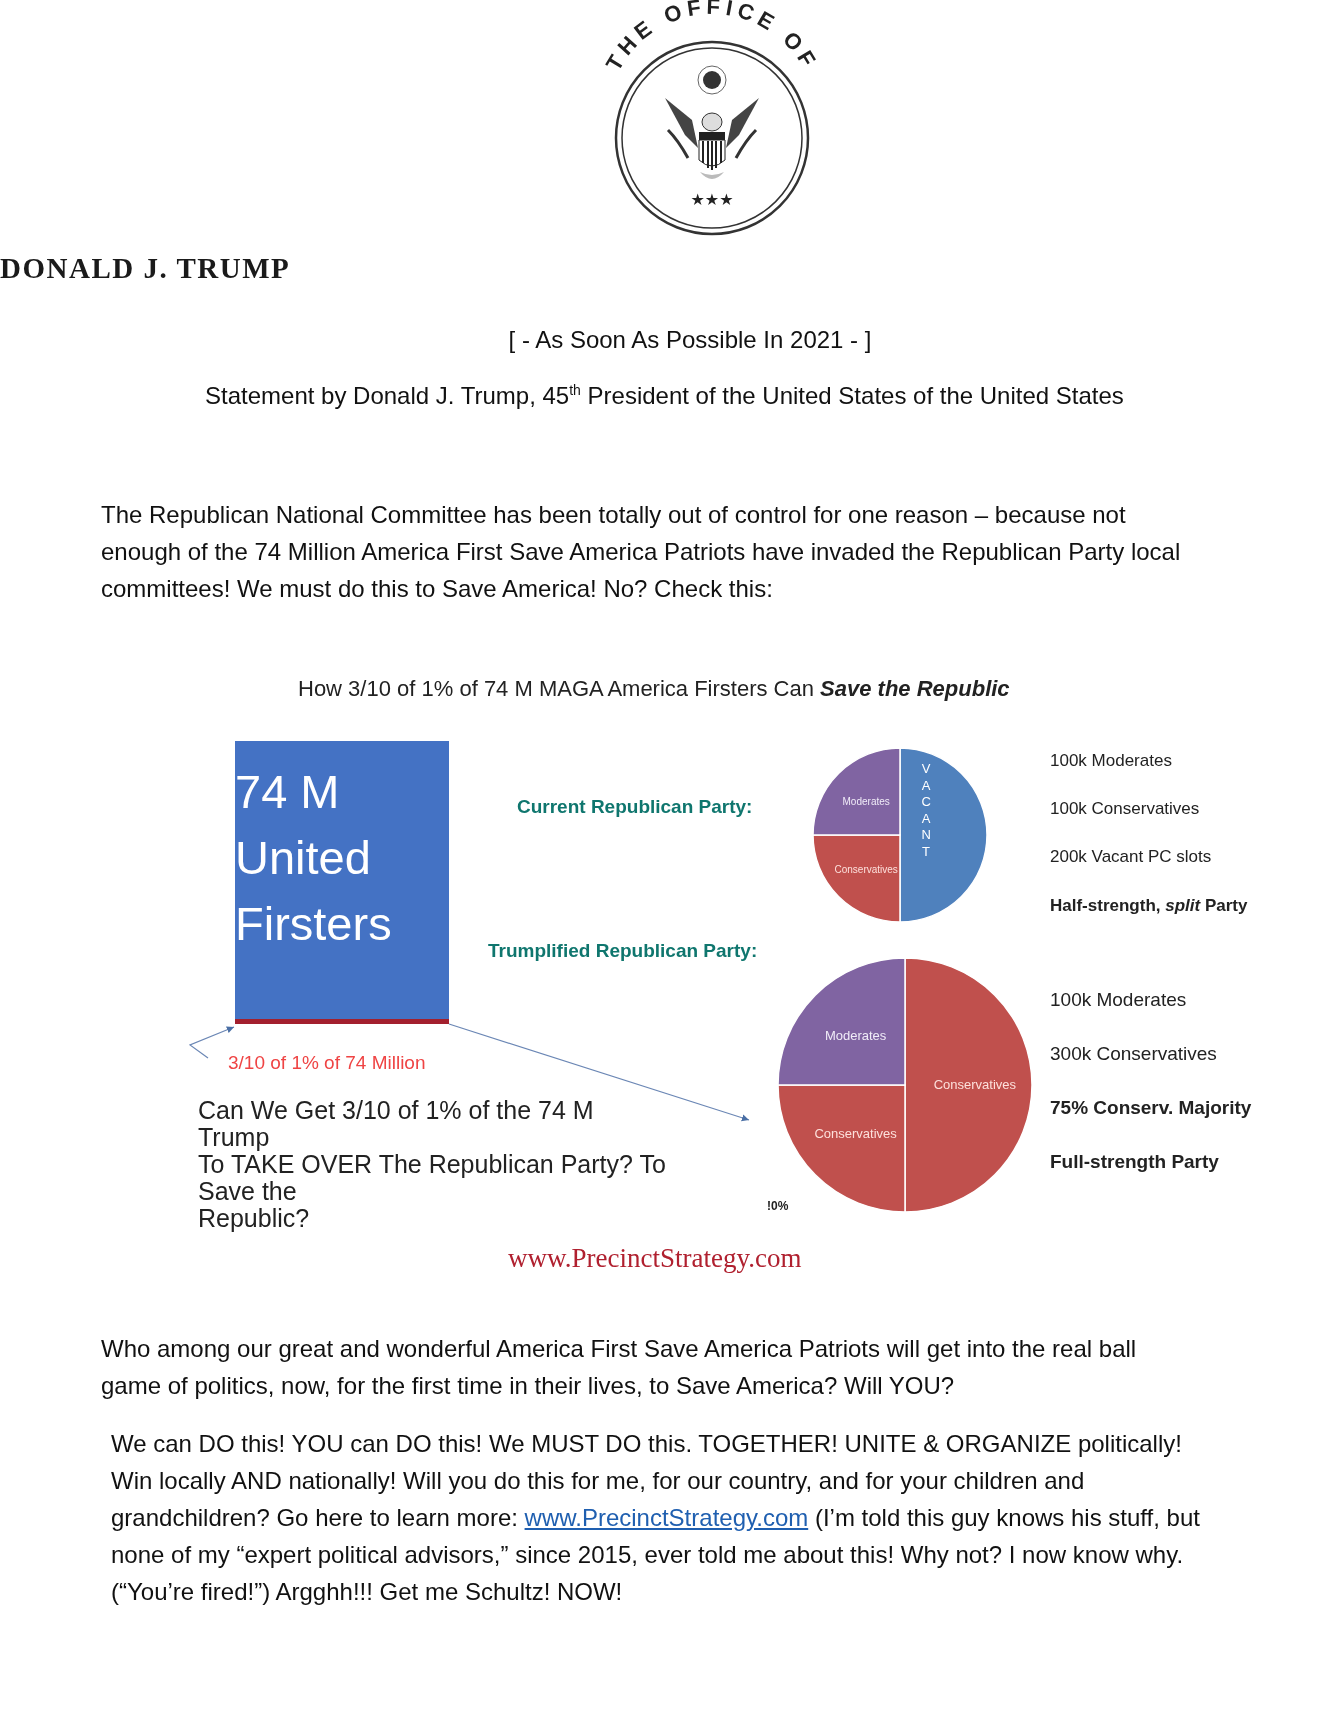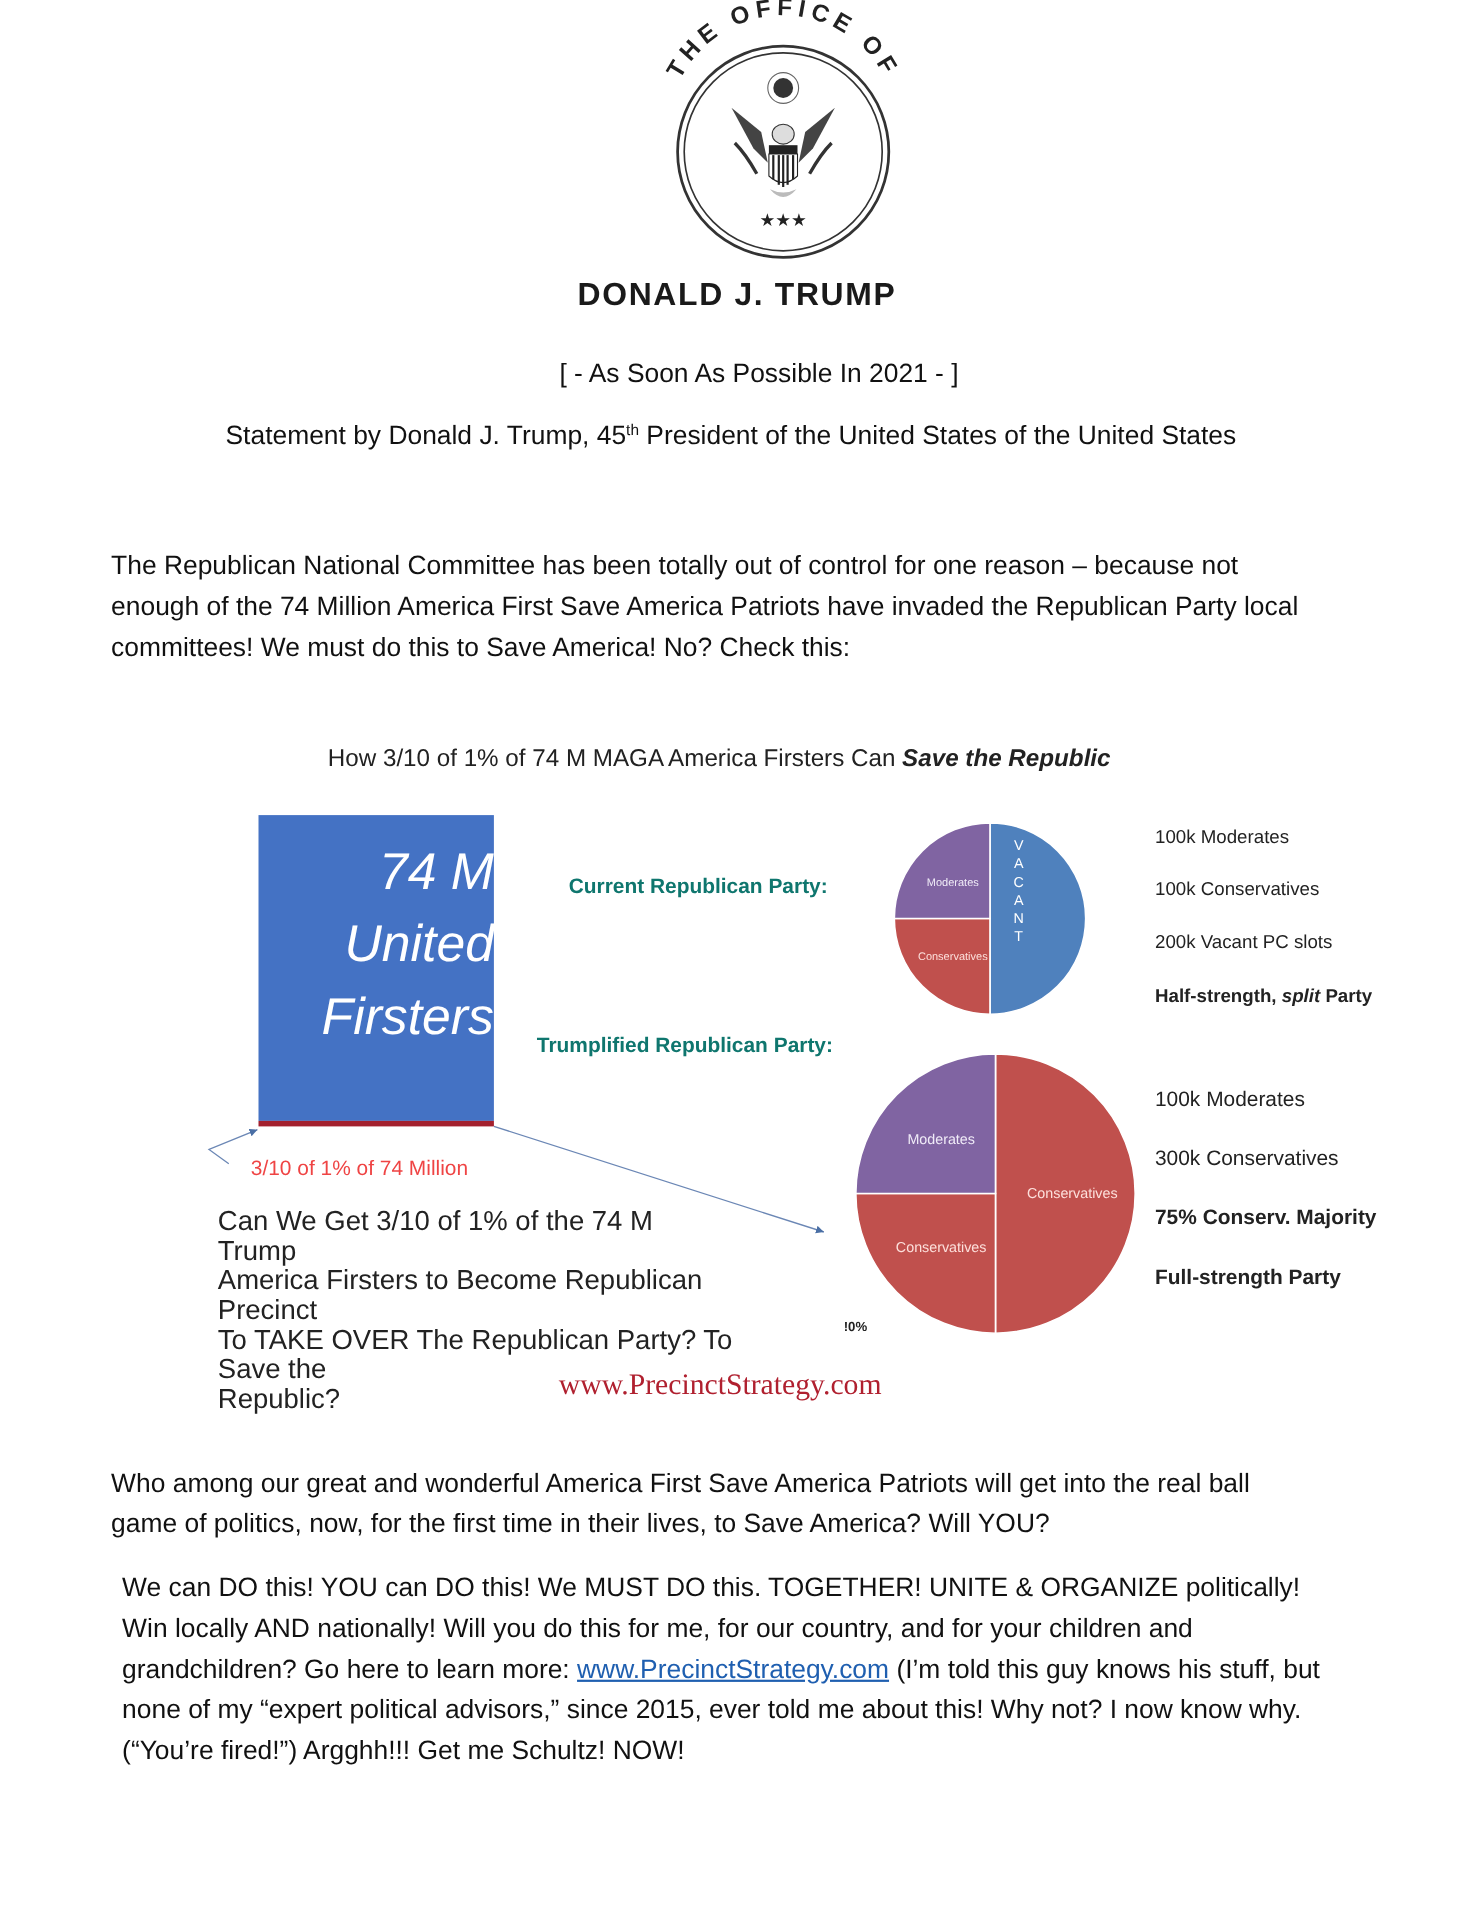--- a/index.html
+++ b/index.html
@@ -1,30 +1,30 @@
 <!DOCTYPE html>
 <html><head>
 <meta charset="utf-8">
 <style>
   html, body { margin:0; padding:0; background:#ffffff; }
   body { width:1340px; height:1735px; position:relative; overflow:hidden; font-family:"Liberation Sans", sans-serif; color:#111; }
   .abs { position:absolute; }
   .seal { left:580px; top:0; width:260px; height:250px; }
-  .seal-name { left:0; width:1340px; top:252px; text-align:center; font-family:Liberation Sans, sans-serif; font-weight:bold; font-size:29px; letter-spacing:1.5px; color:#1a1a1a; }
+  .seal-name { left:0; width:1340px; top:252px; text-align:left; font-family:Liberation Serif, serif; font-weight:bold; font-size:29px; letter-spacing:1.5px; color:#1a1a1a; }
   .date-line { left:0; width:1380px; top:326px; text-align:center; font-size:24px; }
   .statement { left:205px; top:382px; font-size:24px; white-space:nowrap; }
   .statement sup { font-size:14px; }
   .para { left:101px; width:1100px; font-size:24px; line-height:37px; }
   .p1 { top:496px; }
   .p2 { top:1330px; }
   .p3 { top:1425px;margin-left:10px; }
   .p3 .link { color:#1f5fb0; text-decoration:underline; }
   .infog-title { left:298px; top:676px; font-size:22px; color:#222; white-space:nowrap; }
   .infog-title b { font-style:italic; }
-  .big-box { left:235px; top:741px; width:214px; height:278px; background:#4472c4; color:#fff; text-align:right; font-size:47px; line-height:66px; padding-top:18px; box-sizing:border-box;font-style:italic; }
+  .big-box { left:235px; top:741px; width:214px; height:278px; background:#4472c4; color:#fff; text-align:left; font-size:47px; line-height:66px; padding-top:18px; box-sizing:border-box; }
   .big-box-bar { left:235px; top:1019px; width:214px; height:5px; background:#a3202e; }
   .lbl-bold { font-weight:bold; font-size:19px; white-space:nowrap; color:#0f766e; }
   .cur-lbl { left:517px; top:796px; }
   .trump-lbl { left:488px; top:940px; }
   .sub-lbl { left:228px; top:1052px; font-size:19px; color:#ef4444; }
   .question { left:198px; top:1097px; width:470px; font-size:25px; line-height:27px; color:#222; }
   .site { left:508px; top:1243px; font-family:"Liberation Serif", serif; font-size:27px; color:#b0202f; }
   .side { font-size:17px; color:#222; white-space:nowrap; }
   .side.bold { font-weight:bold; }
   .side-big { font-size:19px; color:#222; white-space:nowrap; }
@@ -89,21 +89,20 @@
   <polyline points="208,1058 190,1045 234,1027" fill="none" stroke="#6b87b5" stroke-width="1.2" marker-end="url(#ah)"></polyline>
   <line x1="449" y1="1024" x2="749" y2="1120" stroke="#6b87b5" stroke-width="1.2" marker-end="url(#ah)"></line>
 </svg>
 
 <div class="abs lbl-bold cur-lbl">Current Republican Party:</div>
 <div class="abs lbl-bold trump-lbl">Trumplified Republican Party:</div>
 
 <div class="abs sub-lbl">3/10 of 1% of 74 Million</div>
 <div class="abs question">
   <div>Can We Get 3/10 of 1% of the 74 M Trump</div>
-  <div>America Firsters to Become Republican Precinct</div>
   <div>To TAKE OVER The Republican Party?  To Save the</div>
   <div>Republic?</div>
 </div>
 
 <svg class="abs" id="pie1" style="left:810px;top:745px;width:180px;height:180px">
     <path d="M90,90 L90,3 A87,87 0 0 1 90.00000000000001,177 Z" fill="#4f81bd" stroke="#fff" stroke-width="1.5"></path>
     <text x="116.1" y="28" text-anchor="middle" font-size="13" fill="#fff">V</text>
     <text x="116.1" y="44.5" text-anchor="middle" font-size="13" fill="#fff">A</text>
     <text x="116.1" y="61" text-anchor="middle" font-size="13" fill="#fff">C</text>
     <text x="116.1" y="77.5" text-anchor="middle" font-size="13" fill="#fff">A</text>

